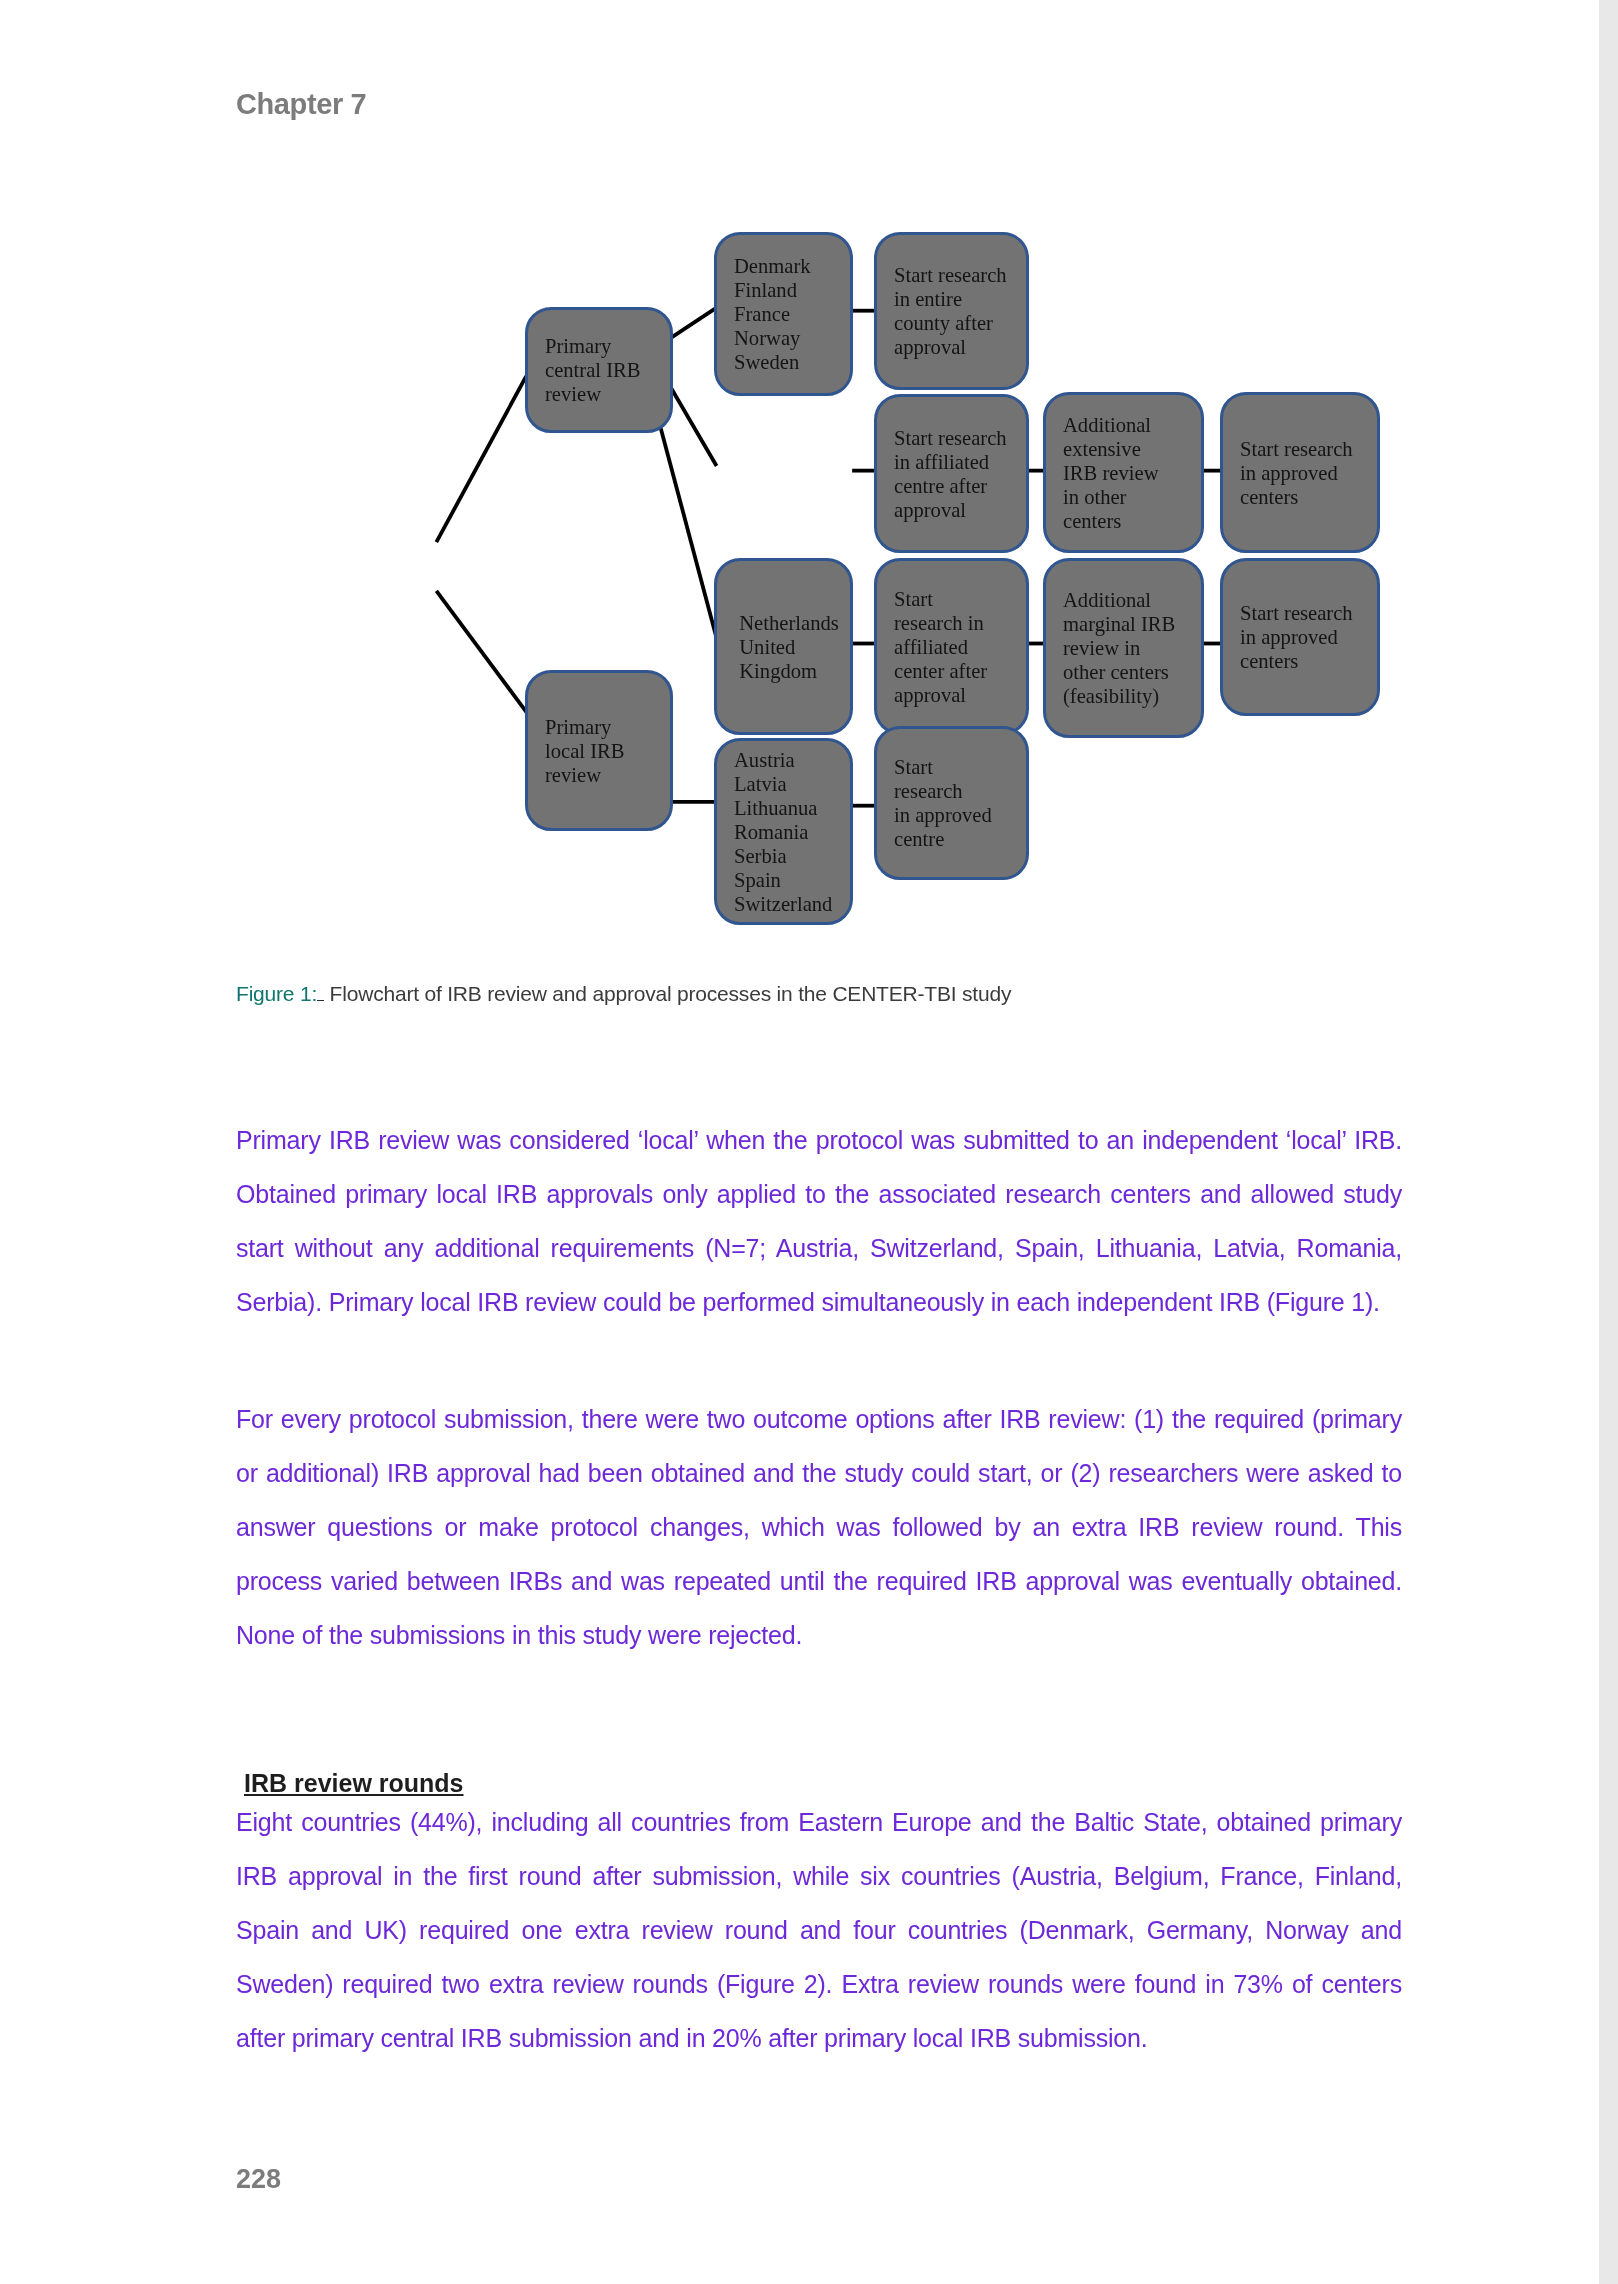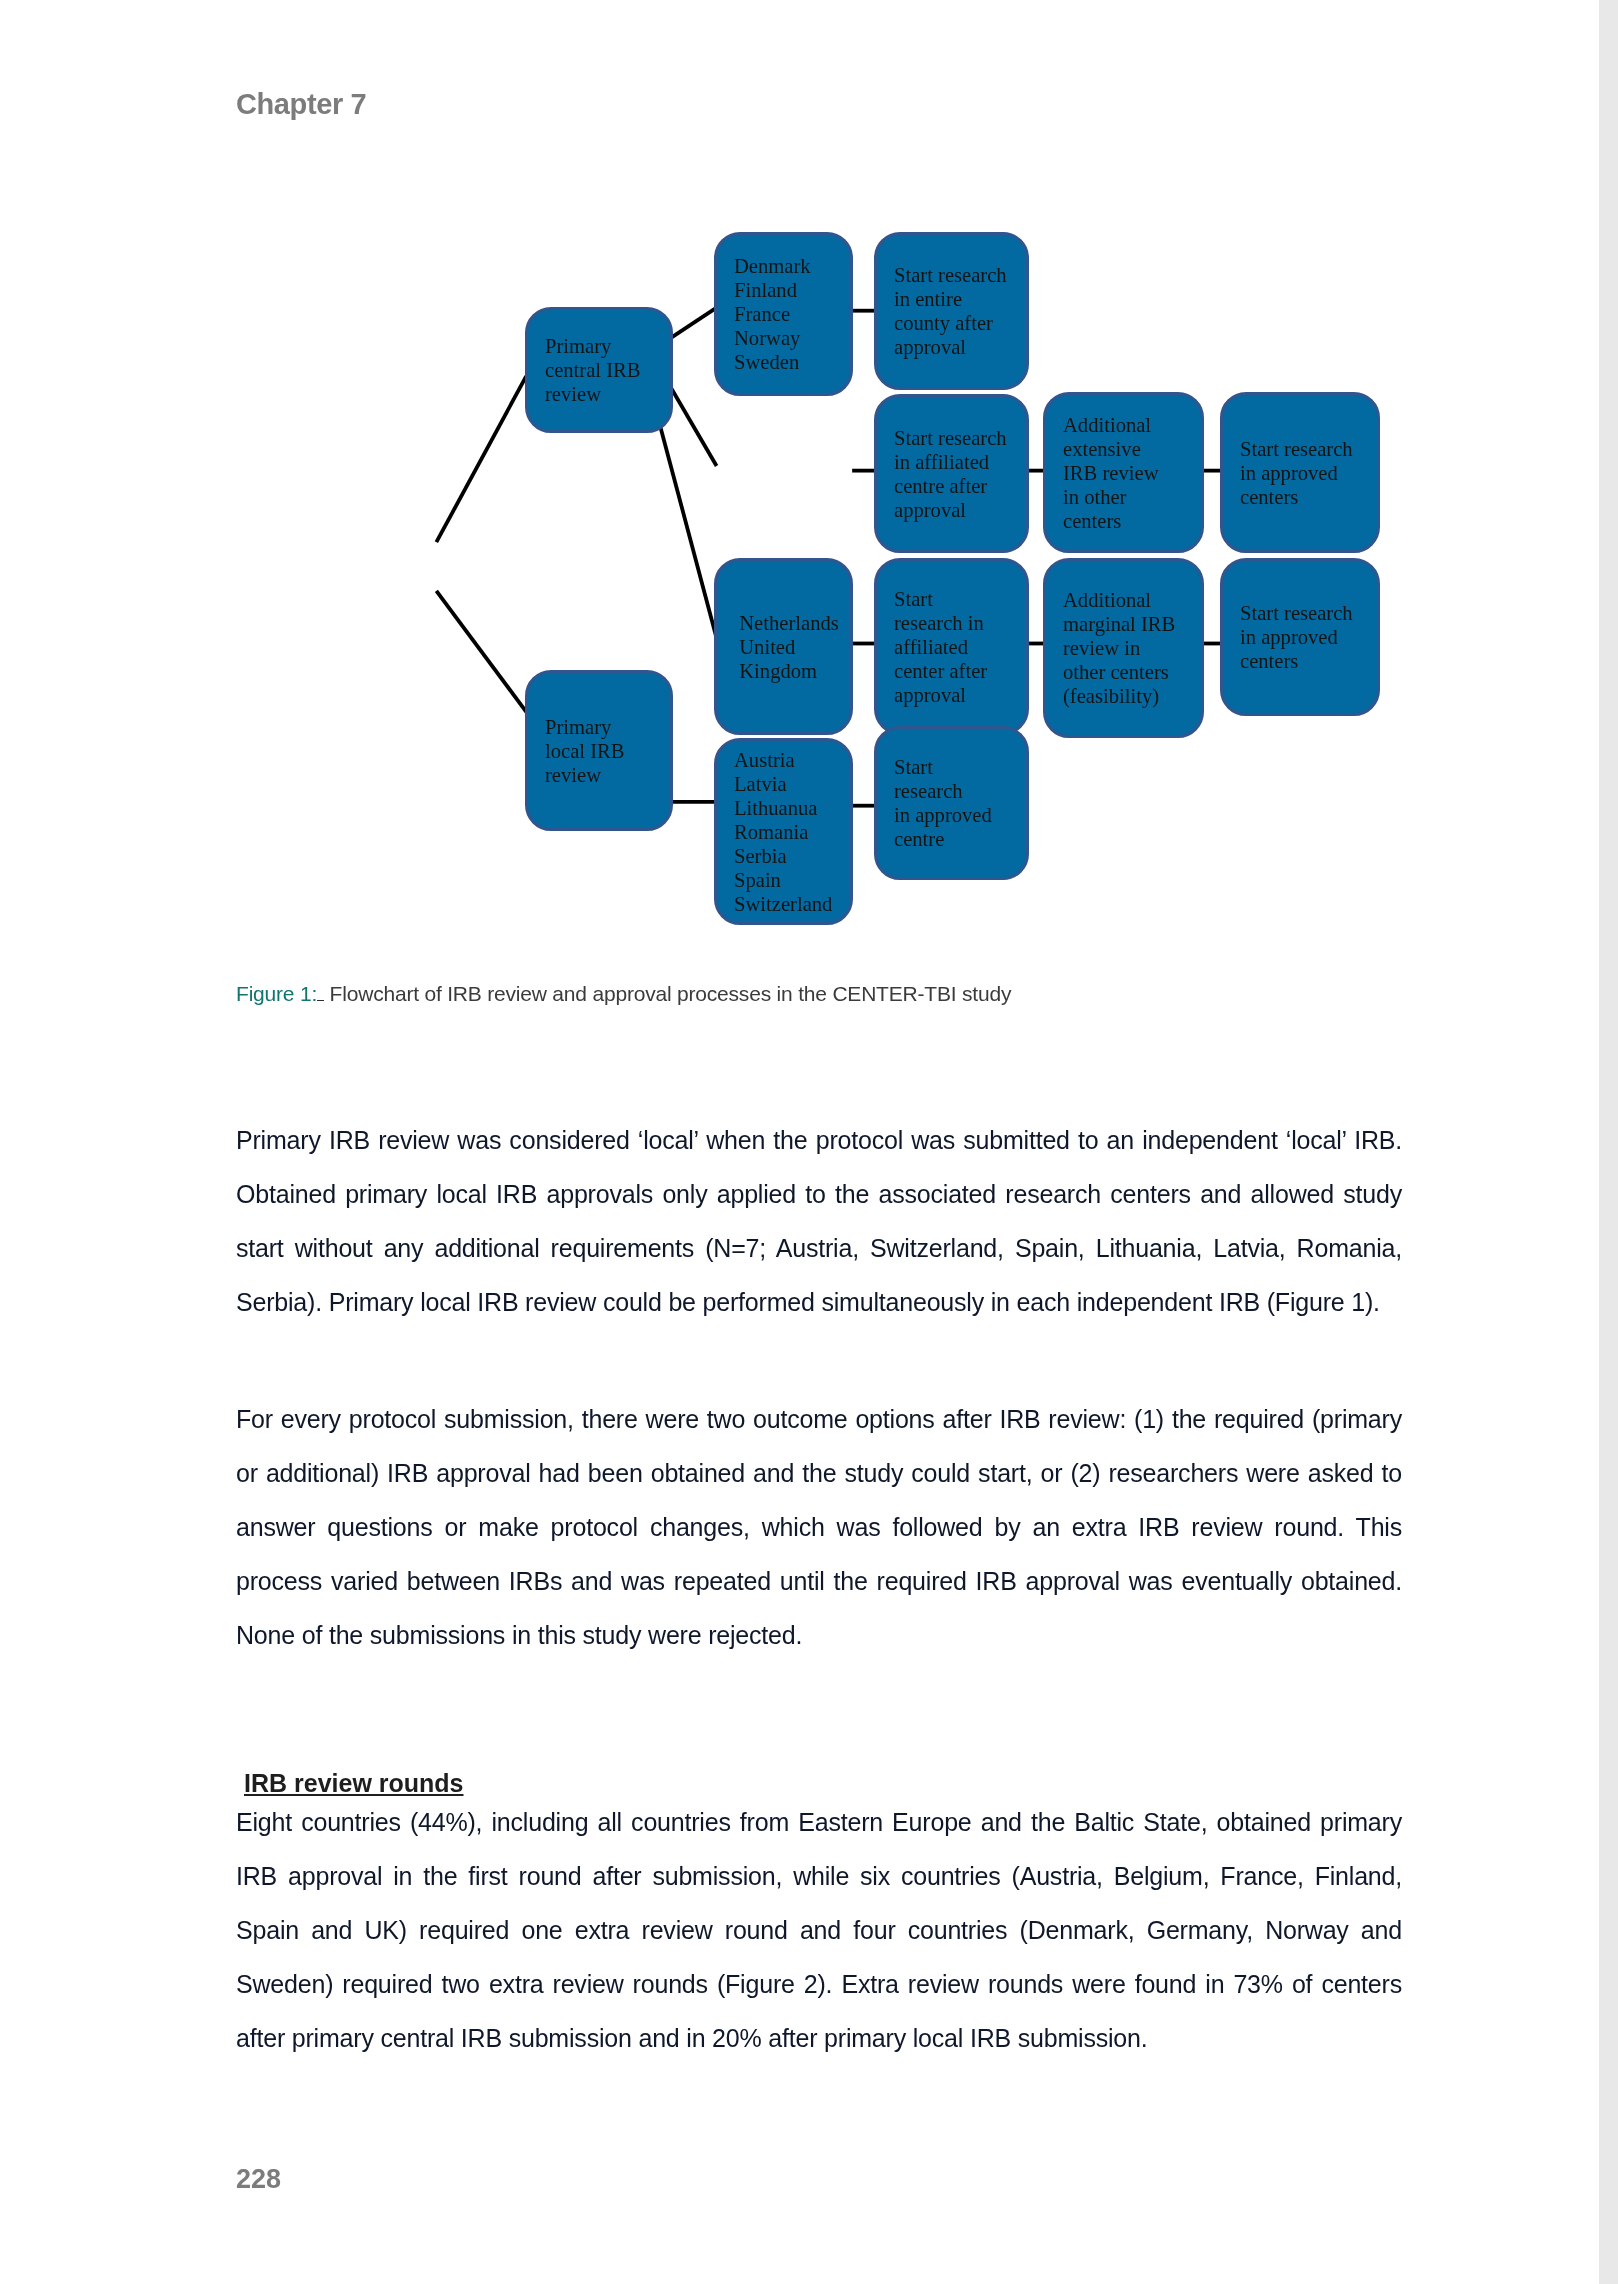--- a/index.html
+++ b/index.html
@@ -31,21 +31,21 @@
     color: #7c7c7c;
   }
 
   
   .flowchart { position: absolute; left: 0; top: 0; width: 1619px; height: 990px; }
   .connectors { position: absolute; left: 0; top: 0; z-index: 1; }
   .connectors line { stroke: #000000; stroke-width: 5; }
   .flow-box {
     position: absolute;
     box-sizing: border-box;
-    background: #0369a1;
+    background: #737373;
     border: 3px solid #30558f;
     border-radius: 26px;
     display: flex;
     align-items: center;
     z-index: 2;
   }
   .flow-box-text {
     font-family: "Liberation Serif", serif;
     font-size: 20.6px;
     line-height: 24px;
@@ -67,21 +67,21 @@
   .caption-label { font-weight: normal; color: #0f766e; }
   .caption-underline-space { border-bottom: 1.5px solid #2c2c2c; display: inline-block; width: 6.9px; }
 
   
   .body-text {
     position: absolute;
     left: 236px;
     width: 1166px;
     font-size: 25px;
     line-height: 54px;
-    color: #0f172a;
+    color: #6d28d9;
     letter-spacing: -0.2px;
     text-align: justify;
     margin: 0;
   }
   .para-1 { top: 1113px; }
   .para-2 { top: 1392px; }
   .section-heading {
     position: absolute;
     left: 236px;
     top: 1748px;

